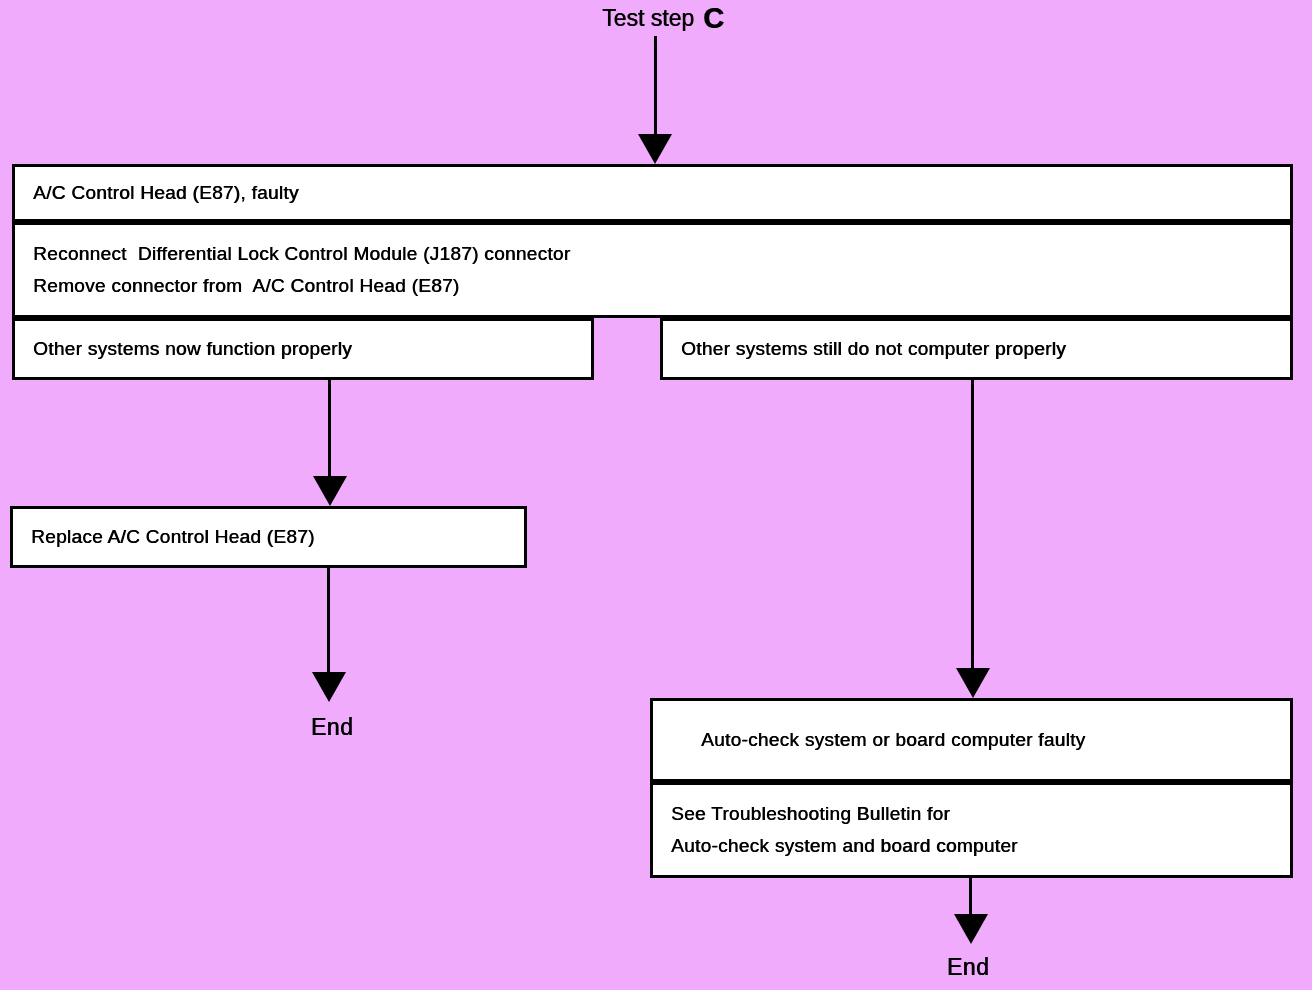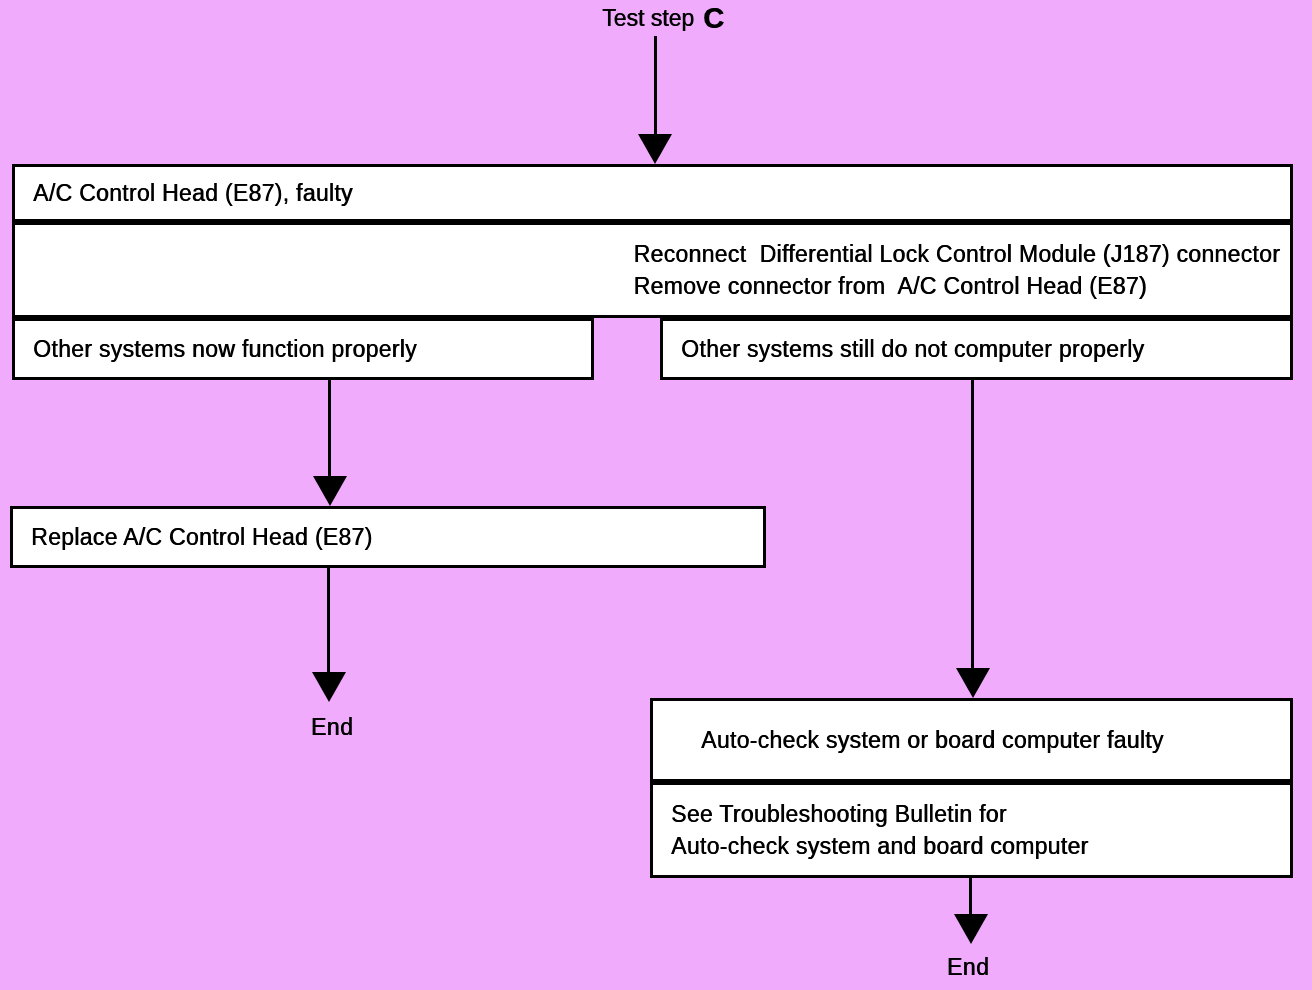--- a/index.html
+++ b/index.html
@@ -11,21 +11,21 @@
     position: relative;
     width: 1312px;
     height: 990px;
     background: #f0abfc;
     font-family: "Liberation Sans", "DejaVu Sans", sans-serif;
     color: #000000;
     overflow: hidden;
   }
   
   .txt {
-    font-size: 23px;
+    font-size: 19px;
     letter-spacing: 0.3px;
     color: #000;
     text-shadow: 0.6px 0 currentColor;
     white-space: pre-wrap;
     line-height: 32px;
   }
   .node {
     position: absolute;
     border: 3px solid #000;
     box-sizing: border-box;
@@ -81,36 +81,36 @@
     <span class="prefix">Test step</span><span class="step-letter">C</span>
   </div>
 
   <div class="vline" style="left:654px; top:36px; height:100px;"></div>
   <div class="arrowhead" style="left:638px; top:134px;"></div>
 
   <div class="node" style="left:12px; top:164px; width:1281px; height:58px;">
     <span class="txt">A/C Control Head (E87), faulty</span>
   </div>
 
-  <div class="node" style="left:12px; top:222px; width:1281px; height:96px;justify-content:flex-end;">
+  <div class="node" style="left:12px; top:222px; width:1281px; height:96px;">
     <span class="txt">Reconnect  Differential Lock Control Module (J187) connector
 Remove connector from  A/C Control Head (E87)</span>
   </div>
 
   <div class="node" style="left:12px; top:318px; width:582px; height:62px;">
     <span class="txt">Other systems now function properly</span>
   </div>
   <div class="node" style="left:660px; top:318px; width:633px; height:62px;">
     <span class="txt">Other systems still do not computer properly</span>
   </div>
 
   <div class="vline" style="left:328px; top:380px; height:98px;"></div>
   <div class="arrowhead" style="left:313px; top:476px;"></div>
 
-  <div class="node" style="left:10px; top:506px; width:756px; height:62px;">
+  <div class="node" style="left:10px; top:506px; width:517px; height:62px;">
     <span class="txt">Replace A/C Control Head (E87)</span>
   </div>
 
   <div class="vline" style="left:327px; top:568px; height:106px;"></div>
   <div class="arrowhead" style="left:312px; top:672px;"></div>
   <div class="end-label" style="left:262px; top:714px;">End</div>
 
   <div class="vline" style="left:971px; top:380px; height:290px;"></div>
   <div class="arrowhead" style="left:956px; top:668px;"></div>
 

